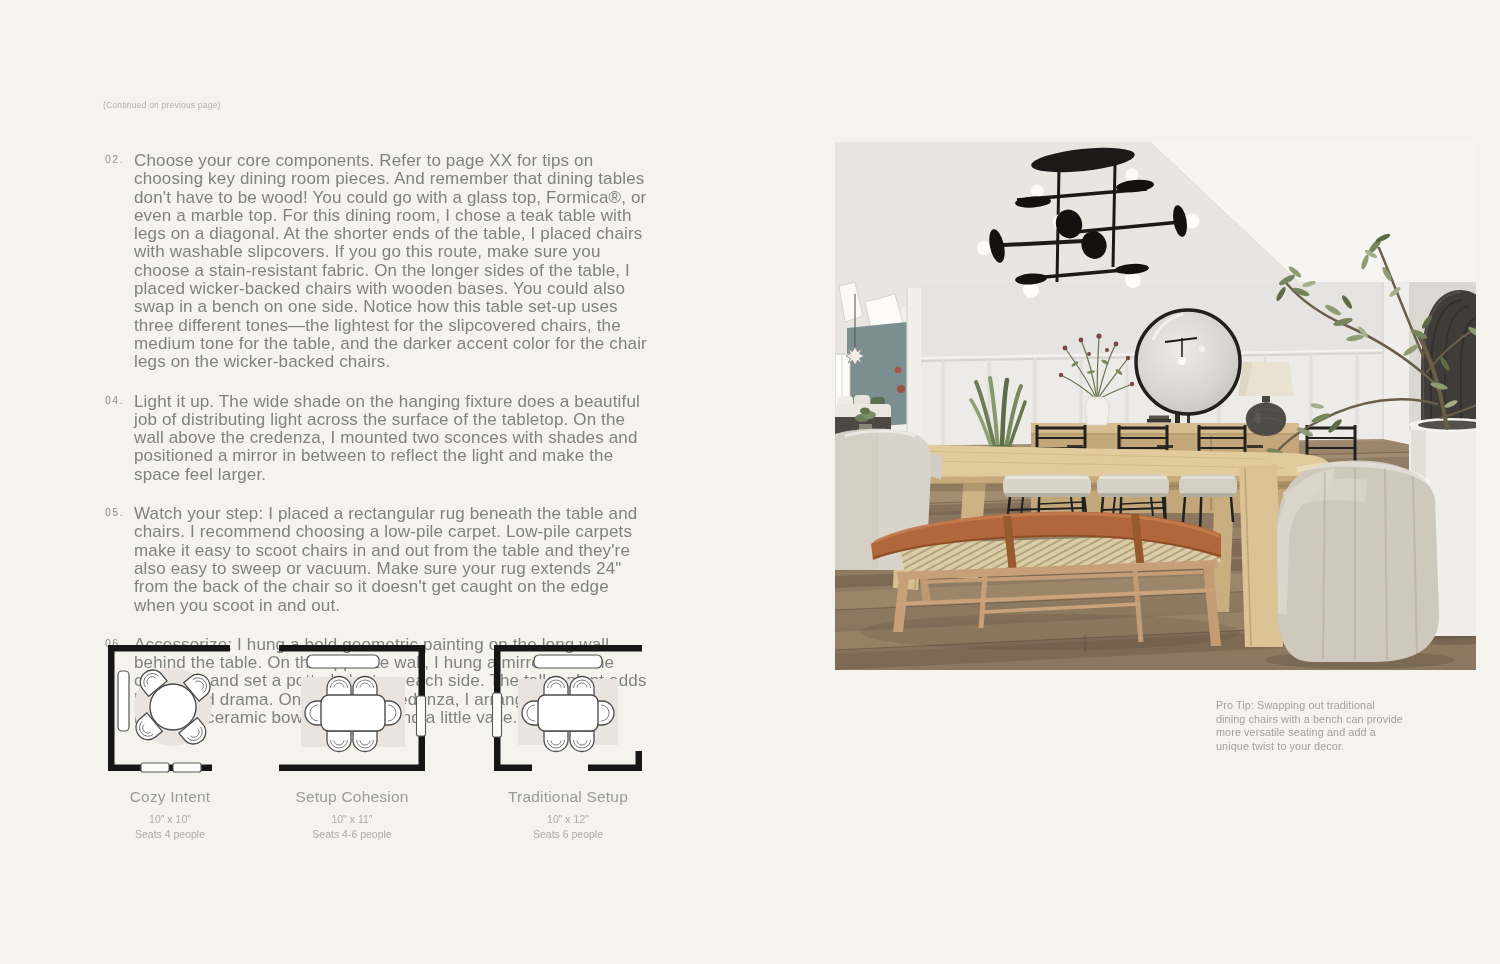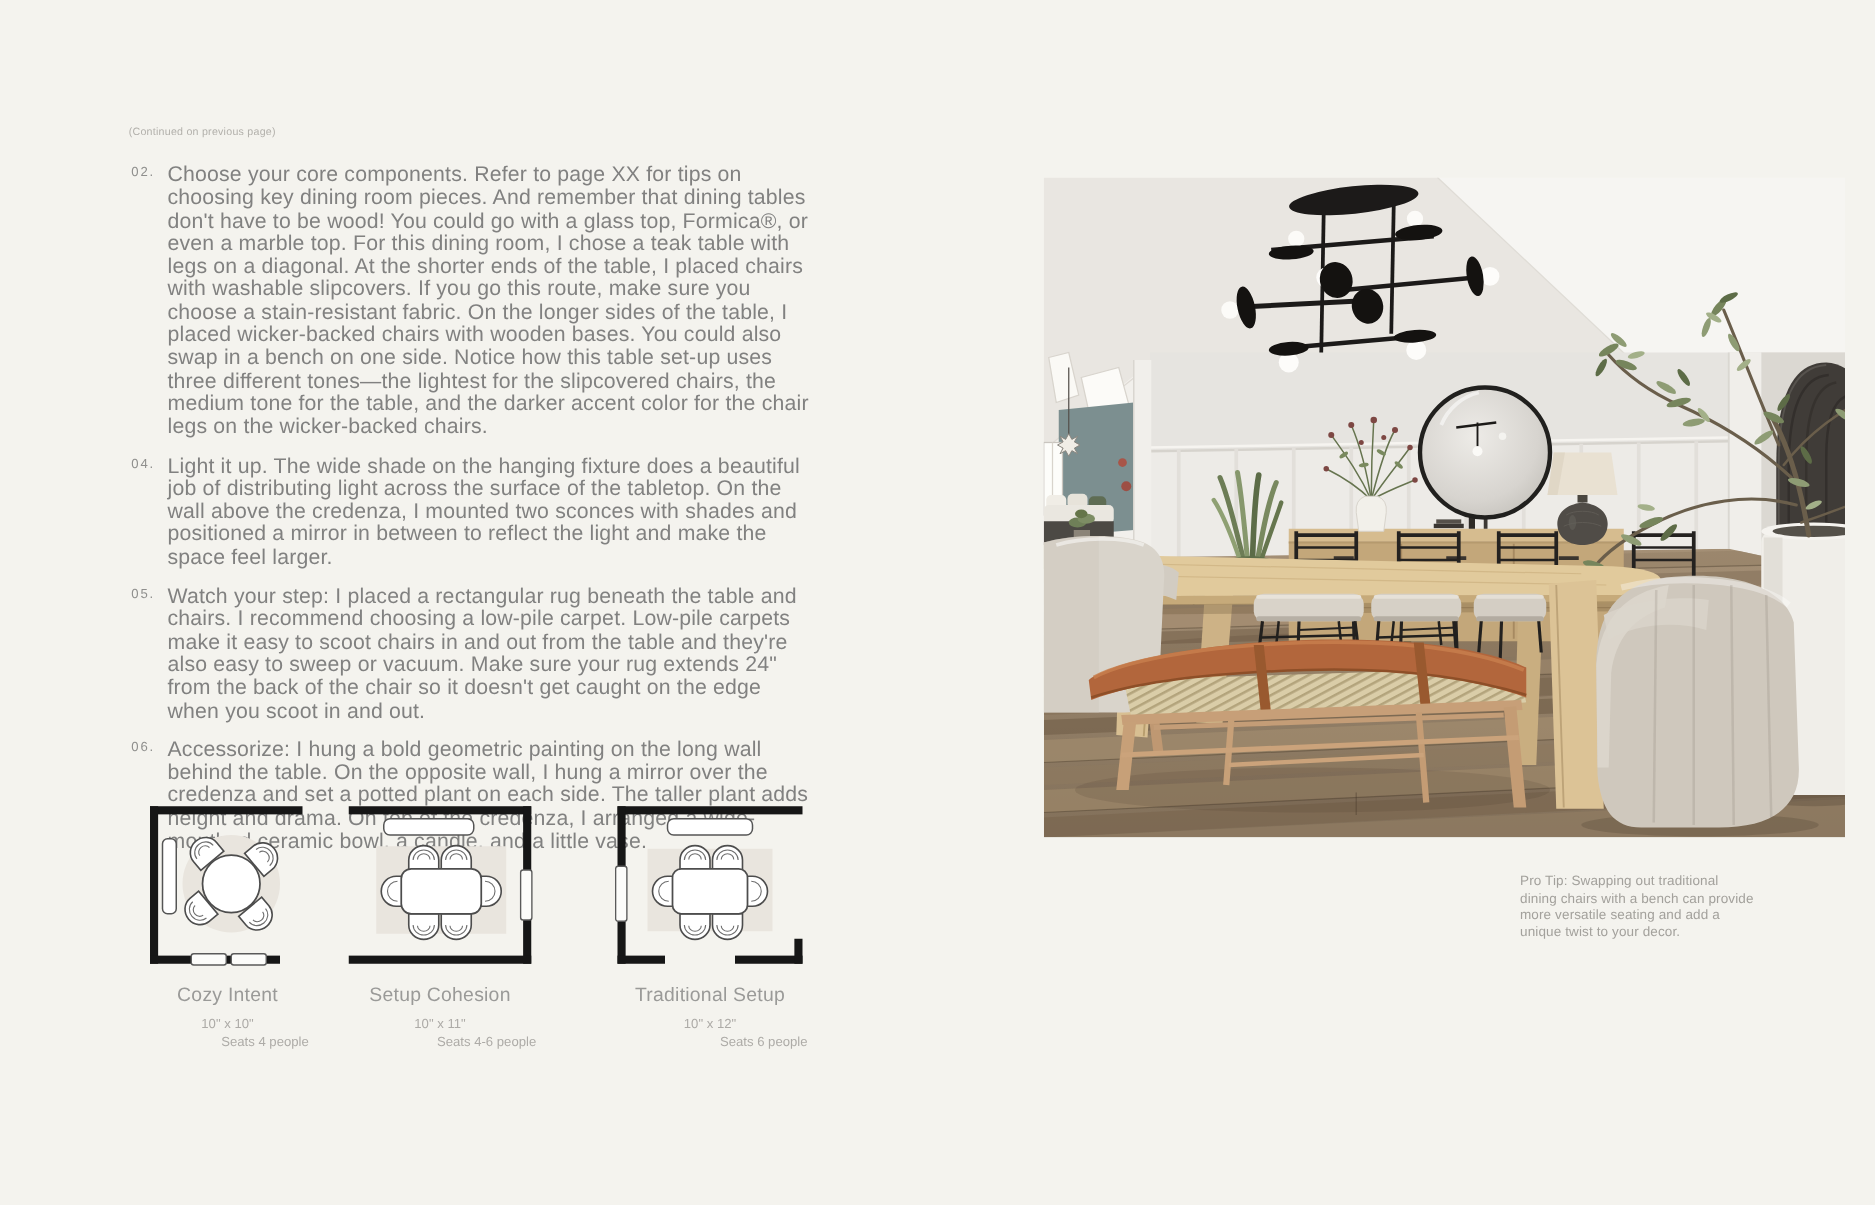--- a/index.html
+++ b/index.html
@@ -7,38 +7,38 @@
   .page {
     position:relative; width:1476px; height:964px;
     background:#f4f3ee; overflow:hidden;
     font-family:"Liberation Sans", sans-serif;
   }
   .continued {
     position:absolute; left:103px; top:100px;
     font-size:8.5px; color:#b2b0ab; letter-spacing:.2px;
   }
   .steps { position:absolute; left:105px; top:131px; width:546px; }
-  .step { display:flex; margin-bottom:13px; }
+  .step { display:flex; margin-bottom:13px;margin-top:21px; }
   .step-num {
     flex:none; width:22px; margin-right:7px; padding-top:1px;
     font-size:10.5px; letter-spacing:1.5px; color:#8f8f8d;
   }
   .step-text {
     flex:1; font-size:17px; line-height:18.3px;
     color:#818180; letter-spacing:.15px;
   }
   .plans { position:absolute; left:105px; top:641px; width:546px; height:210px; }
   .plan { position:absolute; top:0; text-align:center; }
-  .plan-1 { left:12px;   width:130px; }
+  .plan-1 { left:0;   width:130px; }
   .plan-2 { left:170px; width:154px; }
   .plan-3 { left:385px; width:156px; }
   .plan svg { display:block; margin:0 auto; }
   .plan-title { margin-top:13px; font-size:15.5px; color:#9a9a98; letter-spacing:.2px; }
   .plan-size  { margin-top:7px;  font-size:10.5px; color:#adaba7; }
-  .plan-seats { margin-top:3px;  font-size:10.5px; color:#adaba7;text-align:right; }
+  .plan-seats { margin-top:3px;  font-size:10.5px; color:#adaba7; }
   .photo {
     position:absolute; left:835px; top:142px; width:665px; height:528px;
   }
   .photo svg { display:block; }
   .protip {
     position:absolute; left:1216px; top:699px; width:188px;
     font-size:10.8px; line-height:13.6px; color:#a3a19c; letter-spacing:.1px;
   }
 </style>
 </head>

